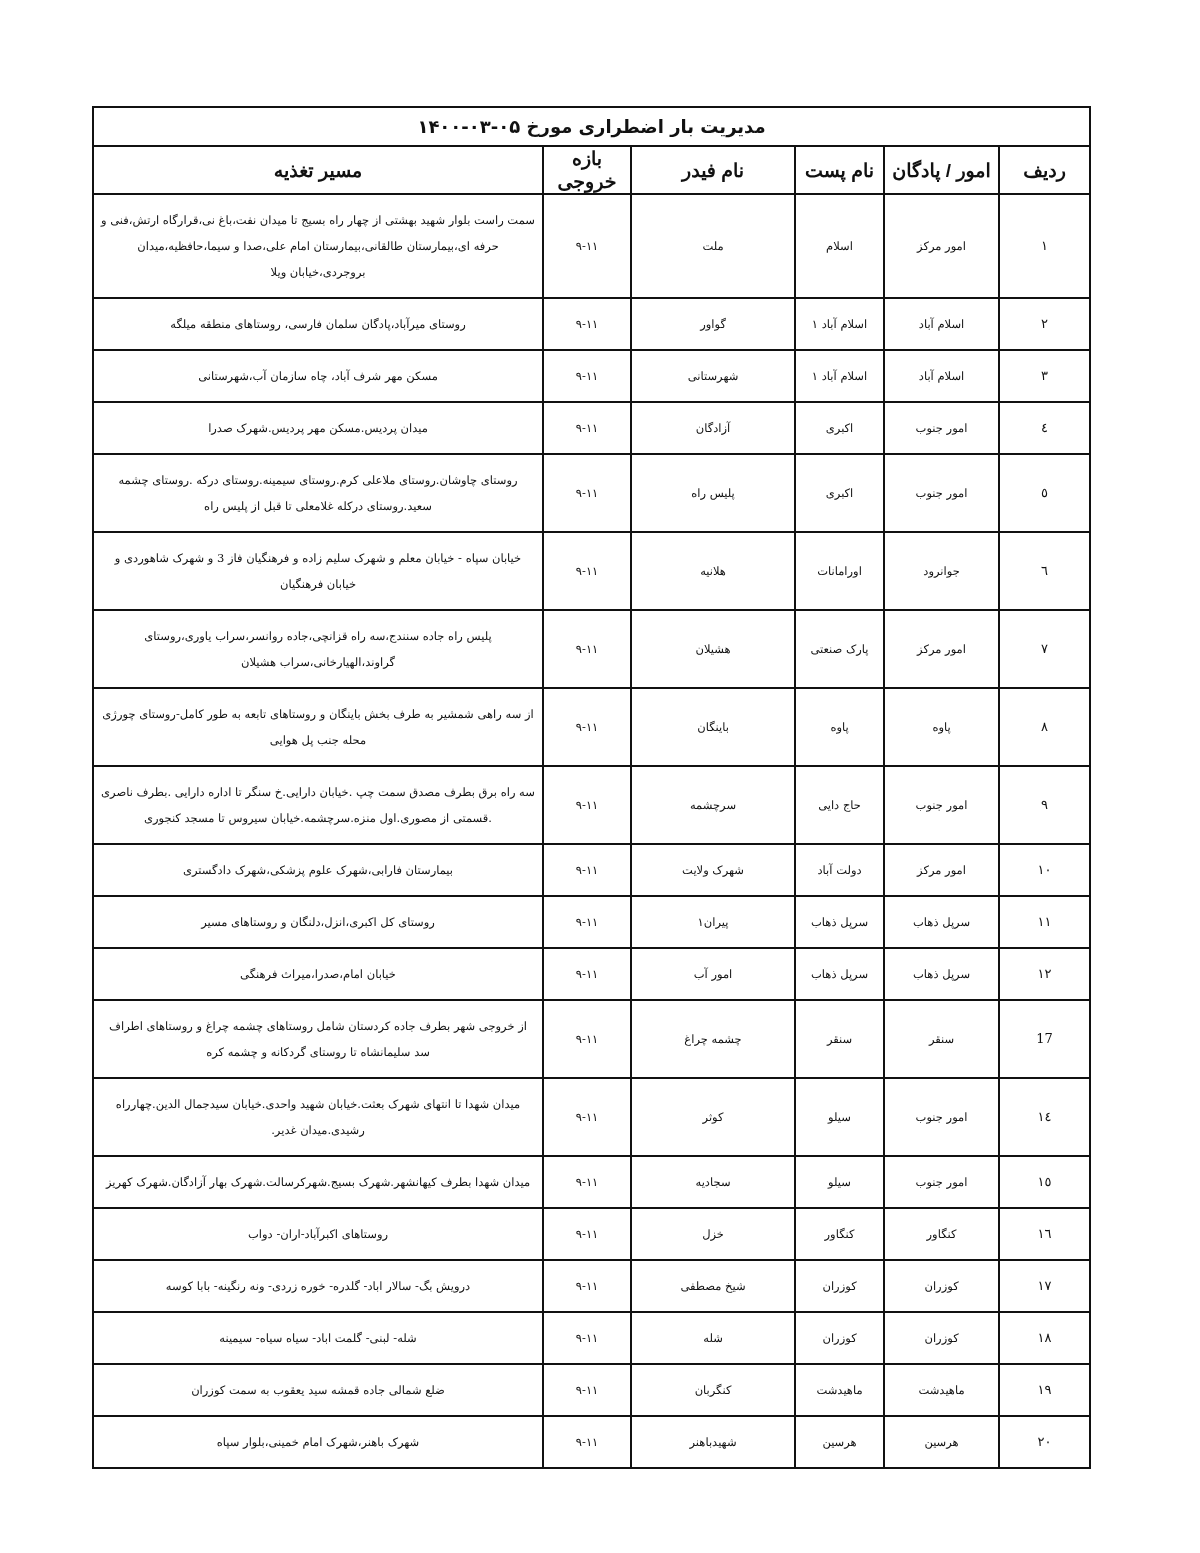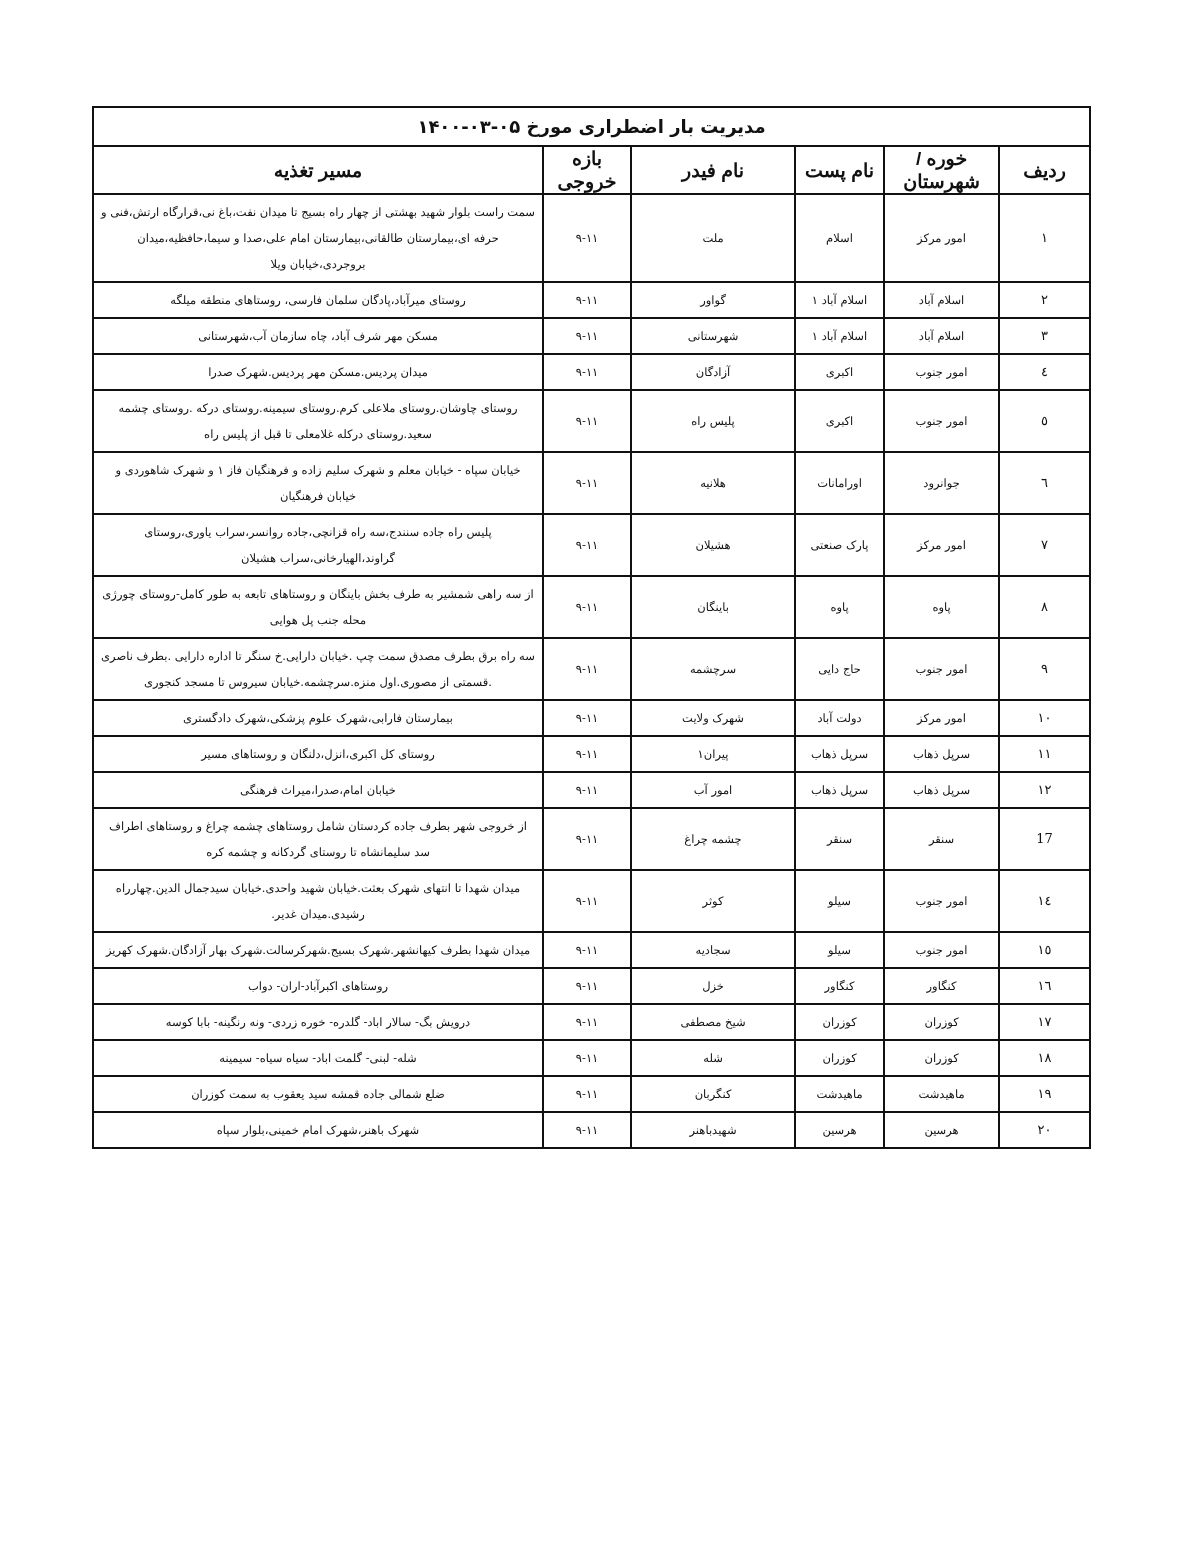--- a/index.html
+++ b/index.html
@@ -3,21 +3,21 @@
 <meta charset="utf-8">
 <style>
   html, body { margin: 0; padding: 0; background: #ffffff; }
   body { width: 1200px; height: 1553px; position: relative; font-family: "DejaVu Serif", "Liberation Serif", serif; color: #111; }
   .sheet { position: absolute; left: 92px; top: 106px; width: 997px; }
   table { border-collapse: collapse; width: 997px; table-layout: fixed; direction: rtl; }
   td, th { border: 2px solid #111; padding: 0 4px; text-align: center; vertical-align: middle; overflow: hidden; }
   .title-cell { height: 37px; font-family: "DejaVu Sans", "Liberation Sans", sans-serif; font-weight: bold; font-size: 18px; }
   th { height: 30px; font-family: Liberation Sans, sans-serif; font-weight: bold; font-size: 19px; }
   td { font-size: 11.5px; line-height: 26px; }
-  td.route { line-height: 26px; padding: 4px 6px; }
+  td.route { line-height: 26px; padding: 12px 6px; }
   td.num { font-size: 13px; }
 </style>
 </head>
 <body>
 
 <div class="sheet">
   <table>
     <colgroup>
       <col style="width:91px">
       <col style="width:115px">
@@ -25,21 +25,21 @@
       <col style="width:164px">
       <col style="width:88px">
       <col style="width:450px">
     </colgroup>
     <thead>
       <tr>
         <th colspan="6" class="title-cell">مدیریت بار اضطراری مورخ ۰۵-۰۳-۱۴۰۰</th>
       </tr>
       <tr>
         <th>ردیف</th>
-        <th>خوره / شهرستان</th>
+        <th>امور / پادگان</th>
         <th>نام پست</th>
         <th>نام فیدر</th>
         <th>بازه خروجی</th>
         <th>مسیر تغذیه</th>
       </tr>
     </thead>
     <tbody>
       <tr style="height:82px">
         <td class="num">۱</td>
         <td>امور مرکز</td>
@@ -79,21 +79,21 @@
         <td>پلیس راه</td>
         <td>۹-۱۱</td>
         <td class="route">روستای چاوشان.روستای ملاعلی کرم.روستای سیمینه.روستای درکه .روستای چشمه سعید.روستای درکله غلامعلی تا قبل از پلیس راه</td>
       </tr>
       <tr style="height:54px">
         <td class="num">٦</td>
         <td>جوانرود</td>
         <td>اورامانات</td>
         <td>هلانیه</td>
         <td>۹-۱۱</td>
-        <td class="route">خیابان سپاه - خیابان معلم و شهرک سلیم زاده و فرهنگیان فاز ۱ و شهرک شاهوردی و خیابان فرهنگیان</td>
+        <td class="route">خیابان سپاه - خیابان معلم و شهرک سلیم زاده و فرهنگیان فاز 3 و شهرک شاهوردی و خیابان فرهنگیان</td>
       </tr>
       <tr style="height:53px">
         <td class="num">۷</td>
         <td>امور مرکز</td>
         <td>پارک صنعتی</td>
         <td>هشیلان</td>
         <td>۹-۱۱</td>
         <td class="route">پلیس راه جاده سنندج،سه راه قزانچی،جاده روانسر،سراب یاوری،روستای گراوند،الهیارخانی،سراب هشیلان</td>
       </tr>
       <tr style="height:55px">

